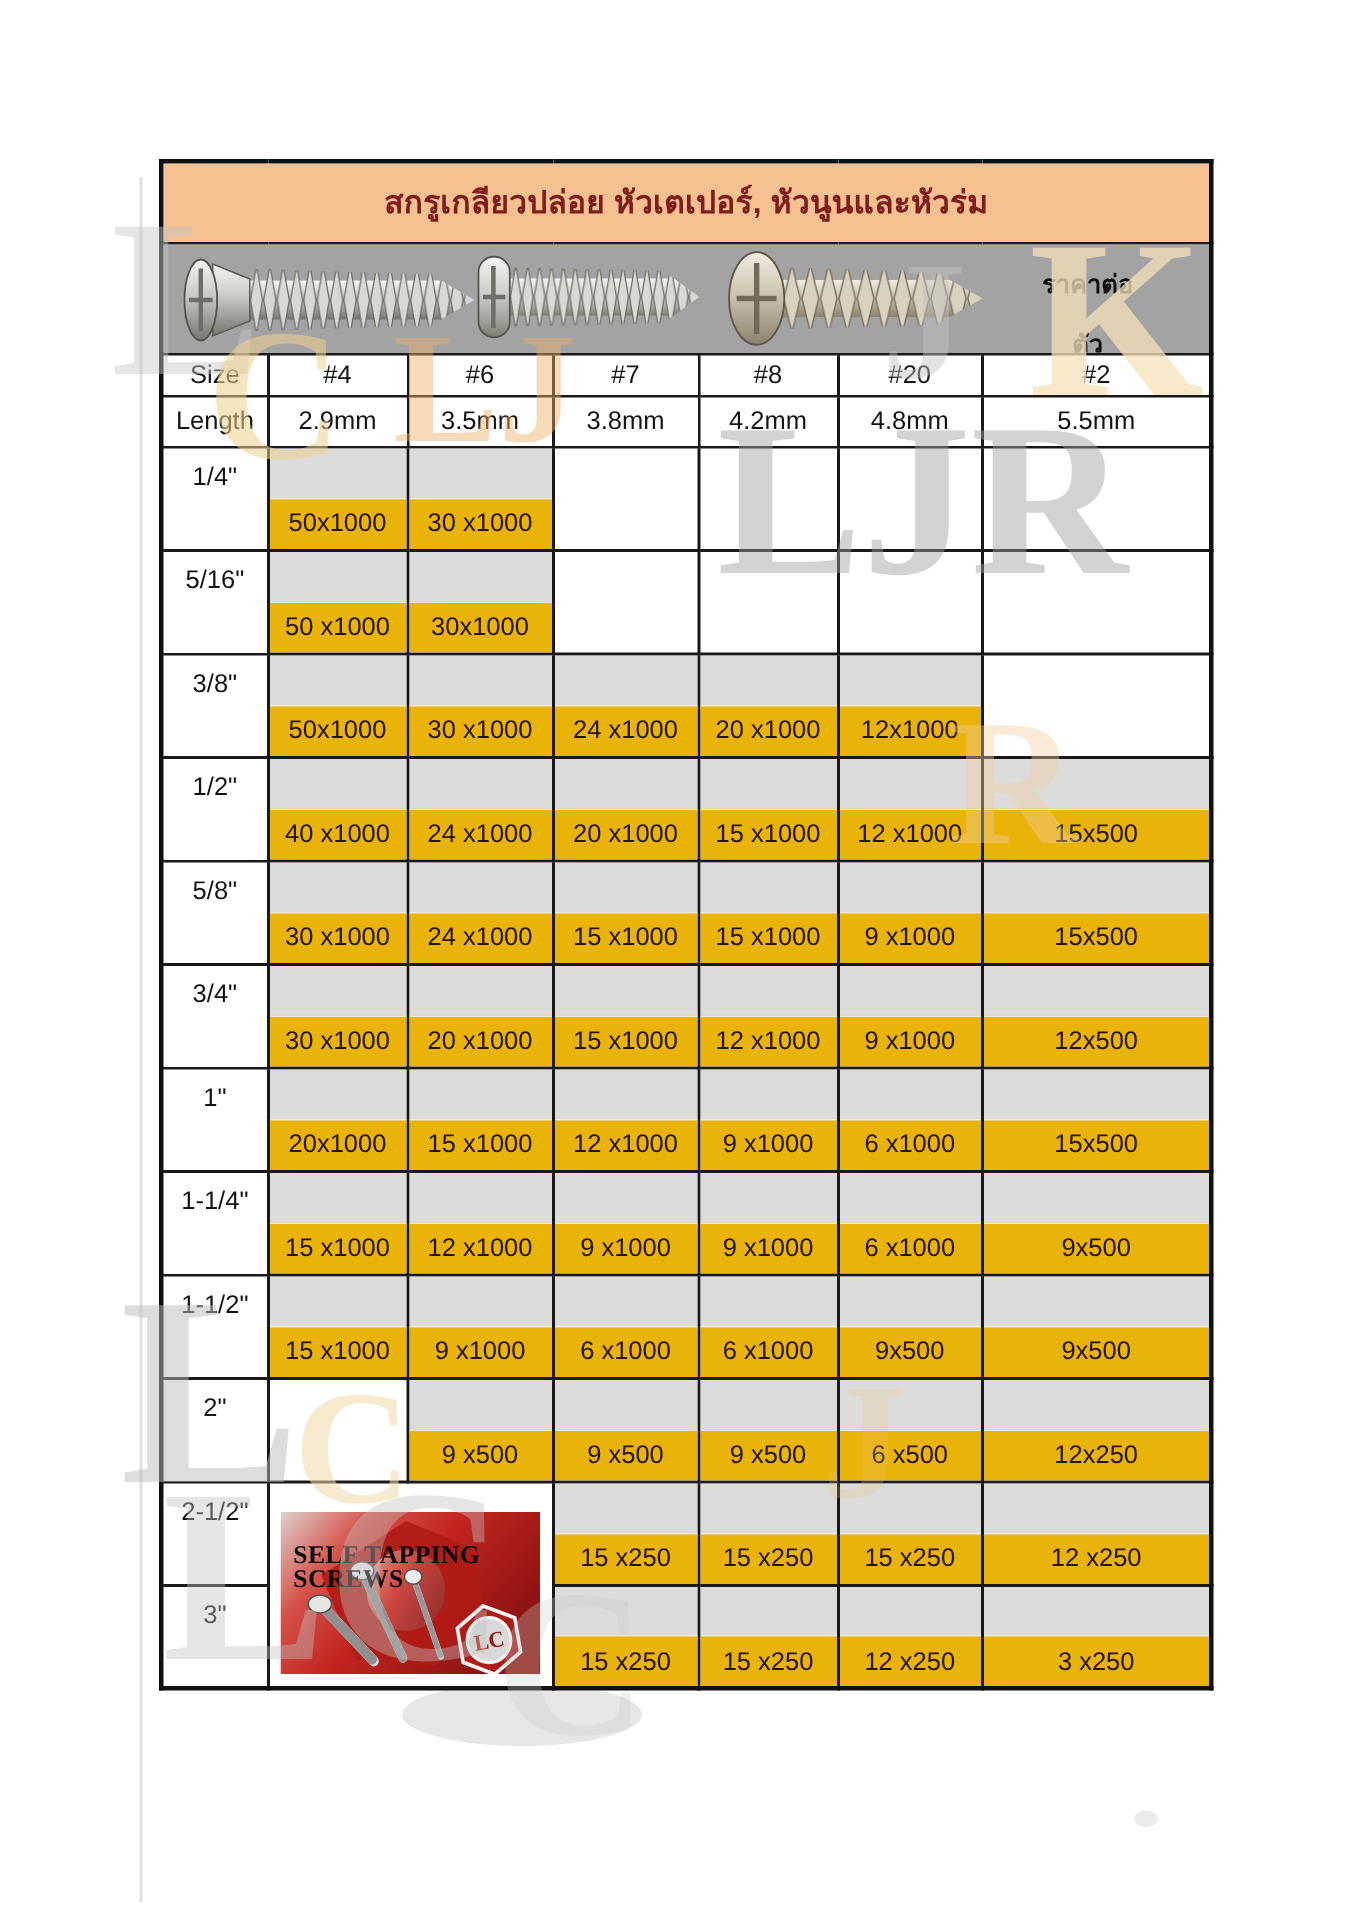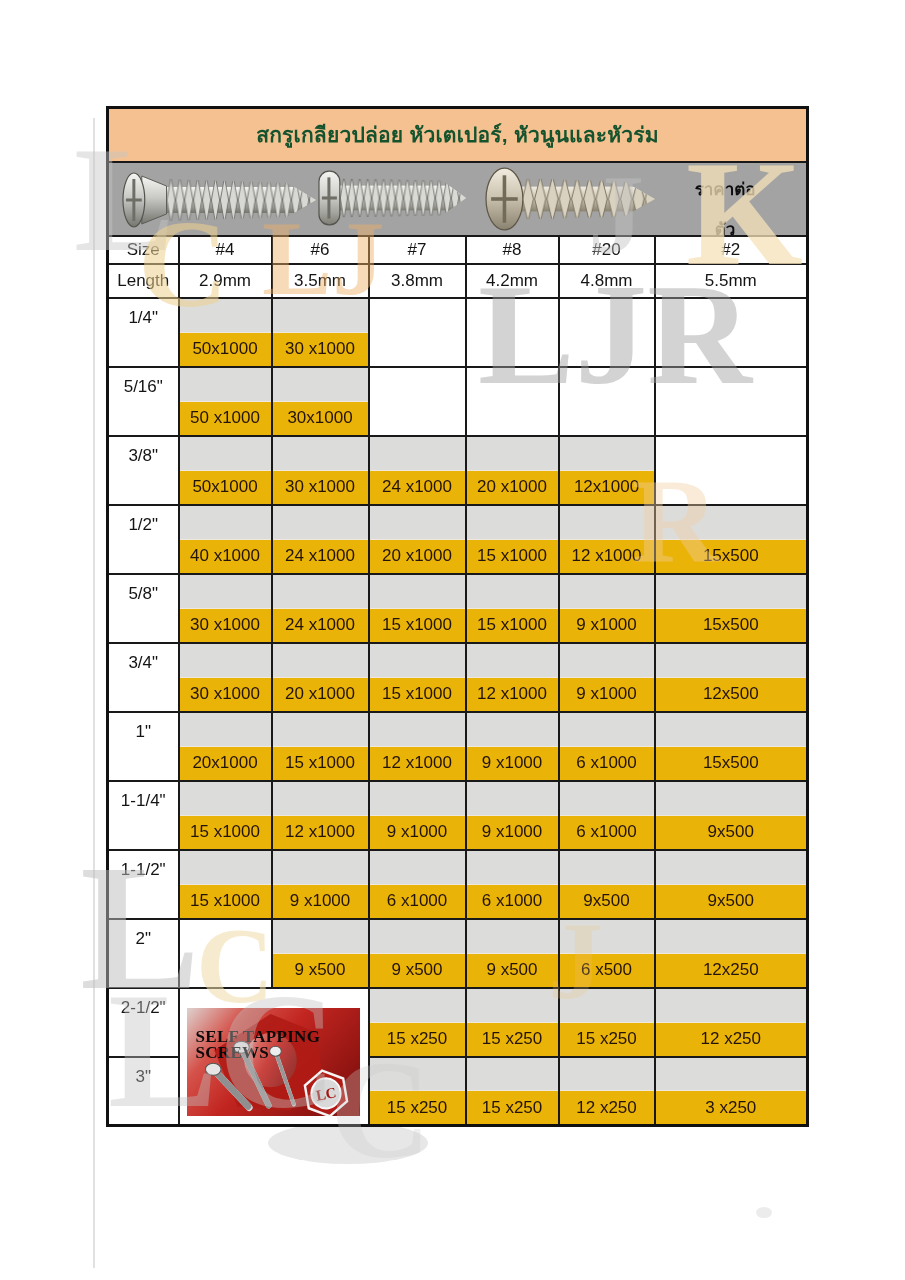--- a/index.html
+++ b/index.html
@@ -17,21 +17,21 @@
   }
   table.price td{border:2px solid #191919;padding:0;position:relative;overflow:hidden;}
   table.price{border:3px solid #111;}
   tr.r-title{height:54px;}
   tr.r-screws{height:74px;}
   tr.r-size{height:28px;}
   tr.r-length{height:34px;}
   tr.r-data{height:69px;}
 
   td.title-cell{background:#f5c191;text-align:center;vertical-align:middle;}
-  .title-text{font-size:21px;font-weight:bold;color:#14532d;letter-spacing:.2px;}
+  .title-text{font-size:21px;font-weight:bold;color:#7f1d1d;letter-spacing:.2px;}
 
   td.screws-cell{background:#a3a3a3;}
   .screw{position:absolute;}
   .s1{left:12px;top:7px;width:198px;height:60px;}
   .s2{left:208px;top:2px;width:154px;height:66px;}
   .s3{left:376px;top:2px;width:176px;height:68px;}
   .price-note{position:absolute;right:16px;top:12px;width:130px;text-align:center;
     font-size:17px;font-weight:bold;color:#0d0d0d;}
   .price-note .l2{margin-top:13px;}
 

